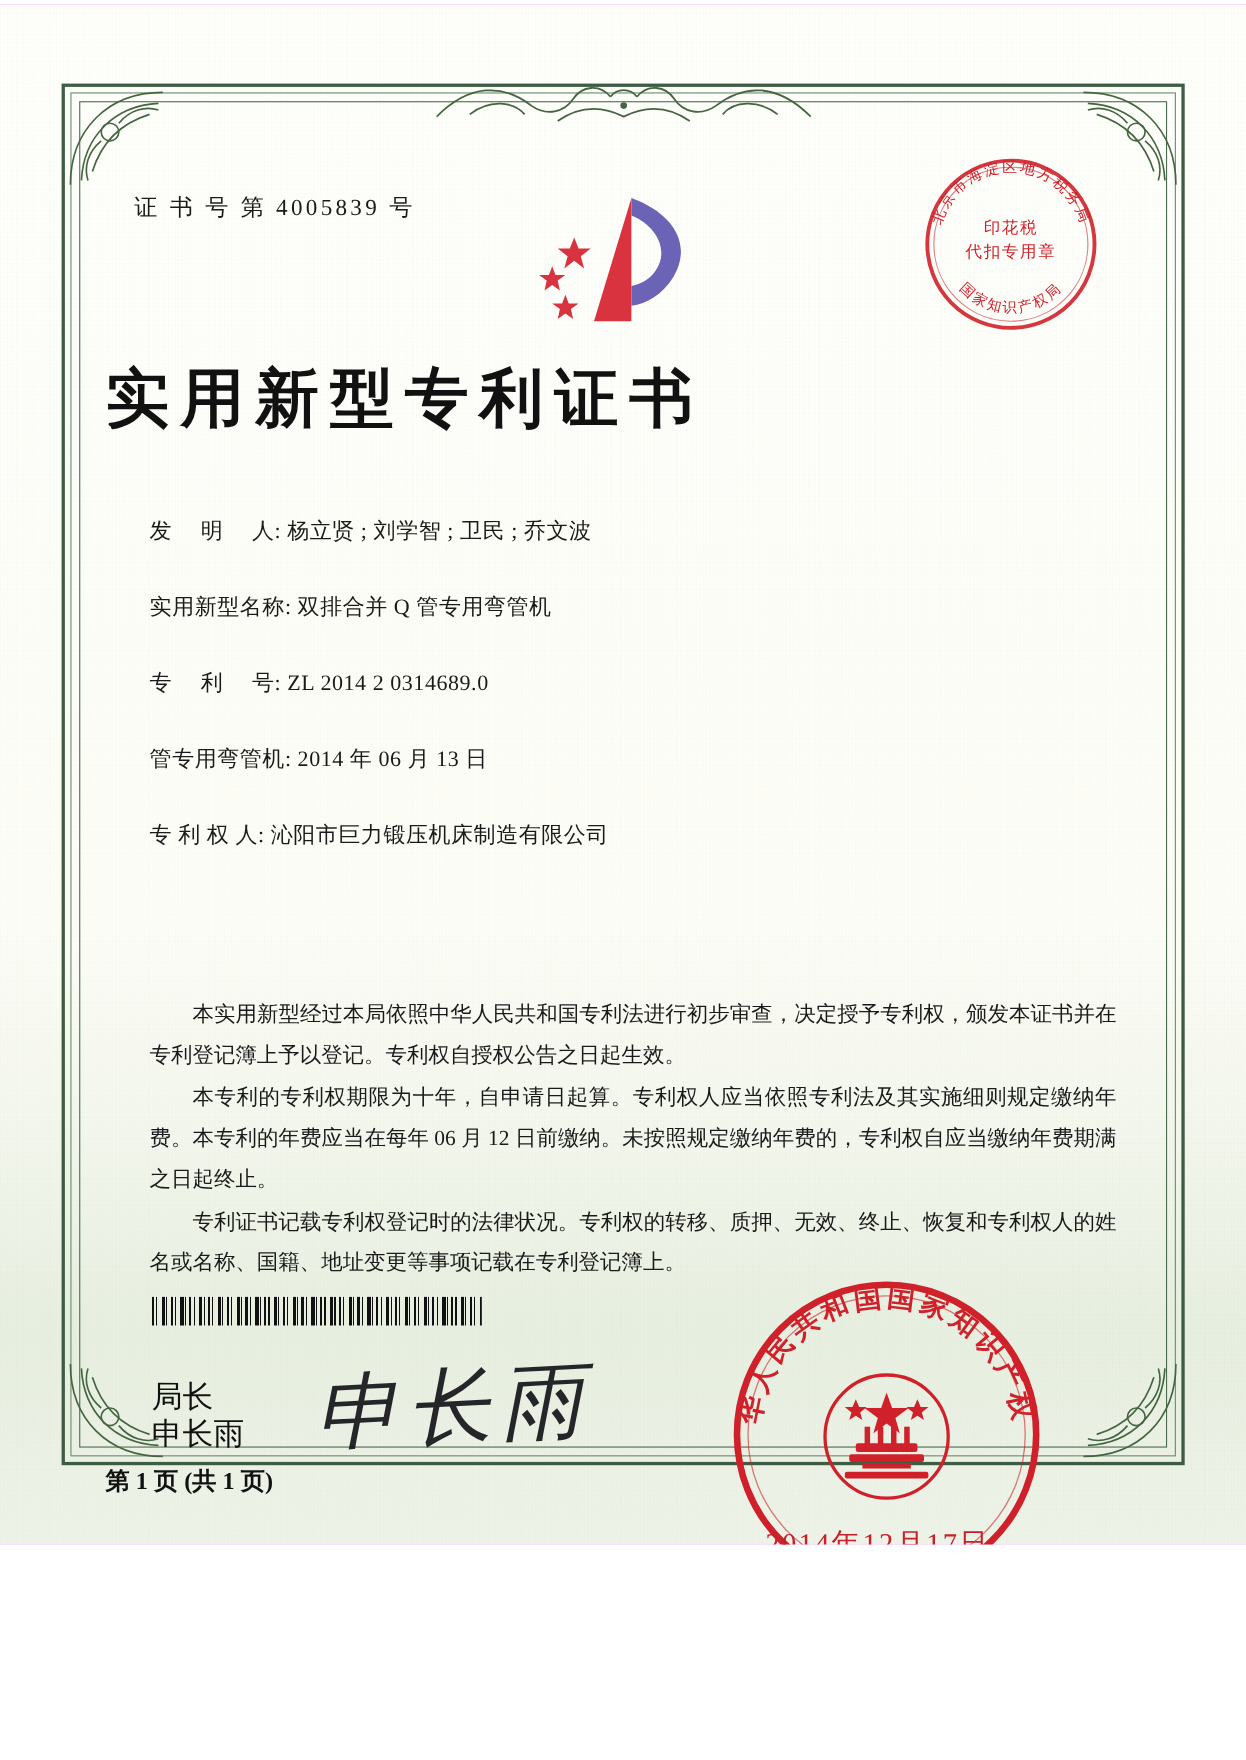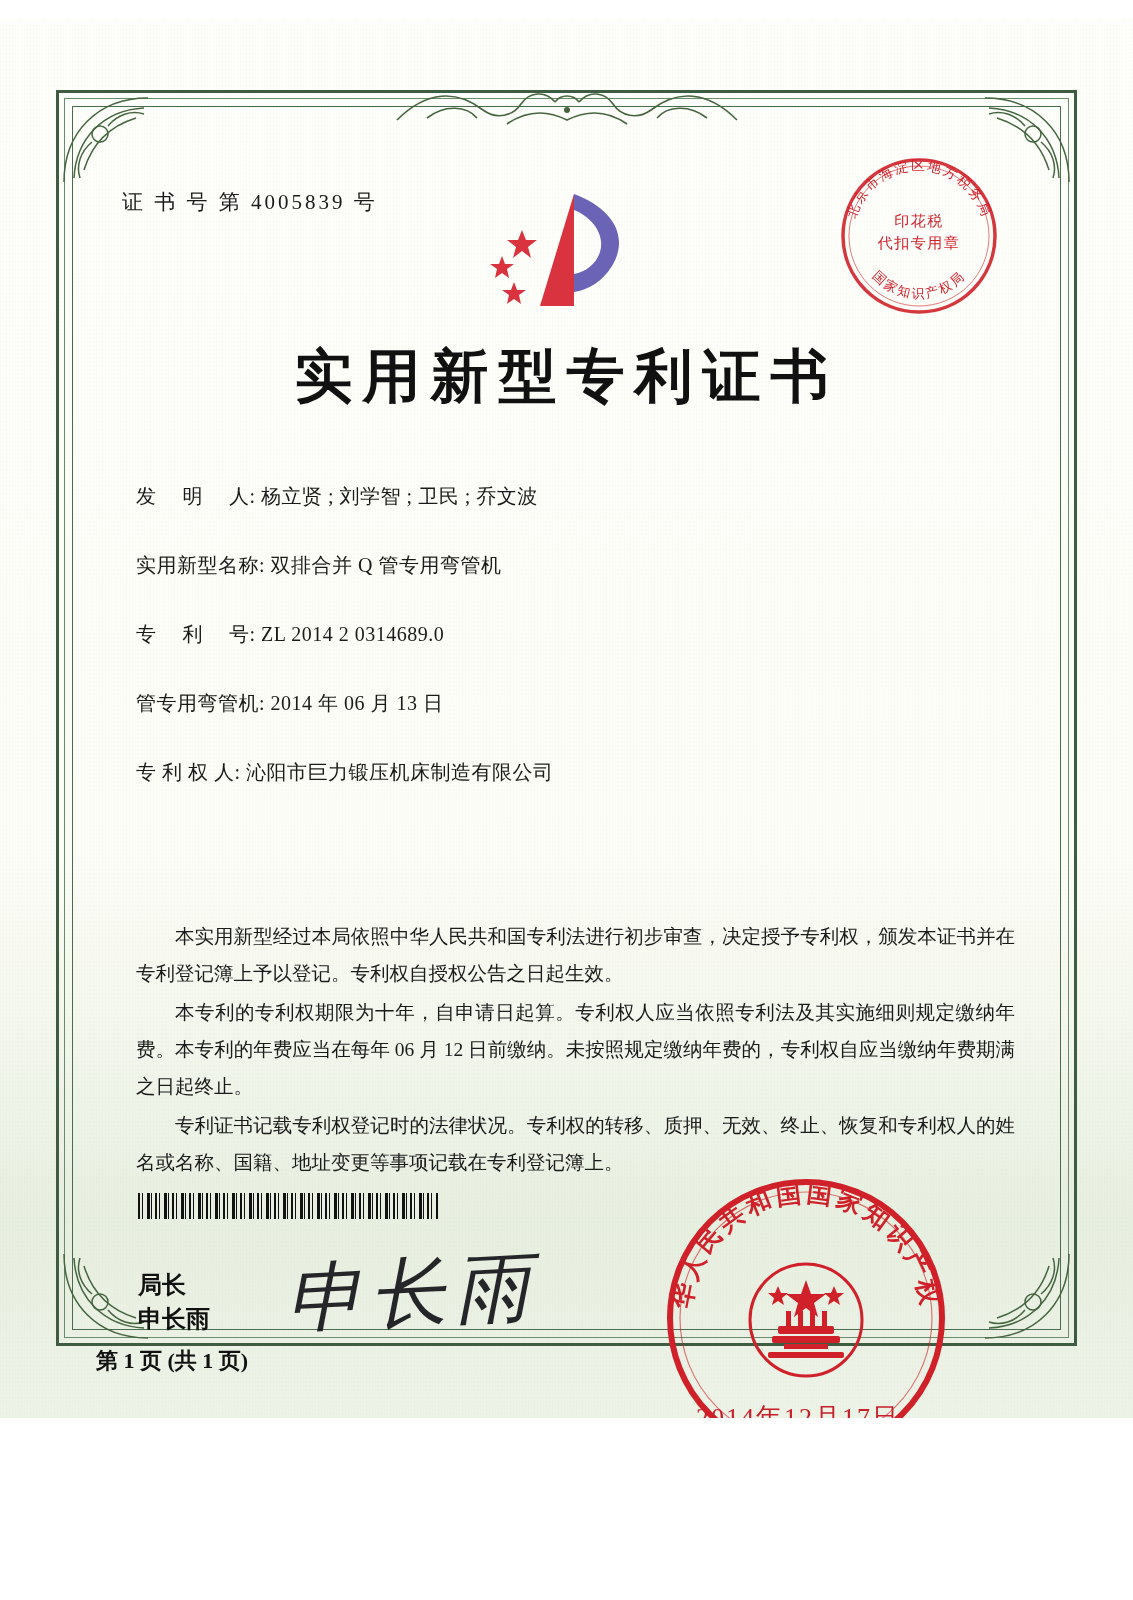--- a/index.html
+++ b/index.html
@@ -7,21 +7,21 @@
     padding: 0;
     background: #ffffff;
   }
   body {
     font-family: "Liberation Serif", "DejaVu Serif", serif;
   }
   .page {
     position: relative;
     width: 1133px;
     height: 1400px;
-    margin: 18px auto;
+    margin: 4px auto;
     background: #f0abfc;
     overflow: hidden;
   }
   
   .paper-bg {
     position: absolute;
     inset: 0;
     background:
       linear-gradient(to bottom, #fefefb 0%, #fdfdf7 60%, #f2f6ec 74%, #e7efe0 86%, #eef3e8 100%);
   }
@@ -99,21 +99,20 @@
     top: 40px;
     width: 210px;
     height: 150px;
   }
   .logo svg { width: 100%; height: 100%; display:block; }
 
   .title {
     position: absolute;
     left: 0; right: 0;
     top: 200px;
-    text-align: center;
     font-size: 58px;
     font-weight: bold;
     letter-spacing: 10px;
     color: #111;
     font-family: "DejaVu Serif", serif;
   }
 
   .fields {
     position: absolute;
     left: 40px;
@@ -161,24 +160,23 @@
         #111 0 2px, transparent 2px 4px,
         #111 4px 5px, transparent 5px 9px,
         #111 9px 12px, transparent 12px 13px,
         #111 13px 14px, transparent 14px 17px);
   }
 
   .sign-block {
     position: absolute;
     left: 42px;
     top: 1130px;
-    font-size: 24px;
+    font-size: 28px;
     line-height: 34px;
     color: #111;
-    font-weight: bold;
   }
   .signature {
     position: absolute;
     left: 190px;
     top: 1105px;
     font-size: 76px;
     font-family: "DejaVu Serif", serif;
     color: #15151a;
     font-style: italic;
     transform: rotate(-3deg);

